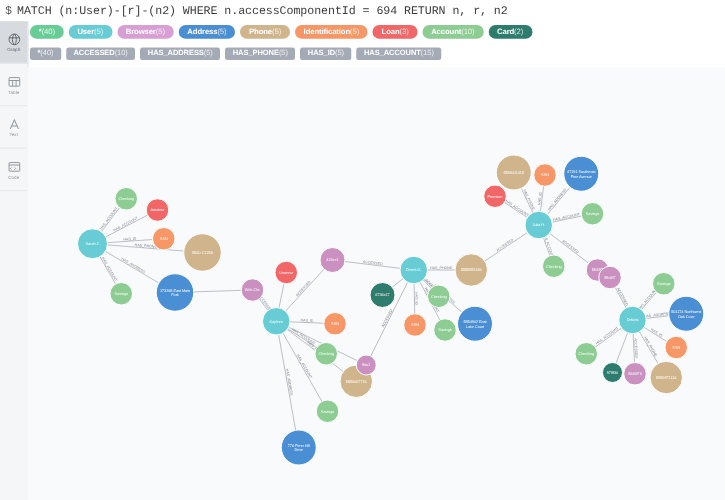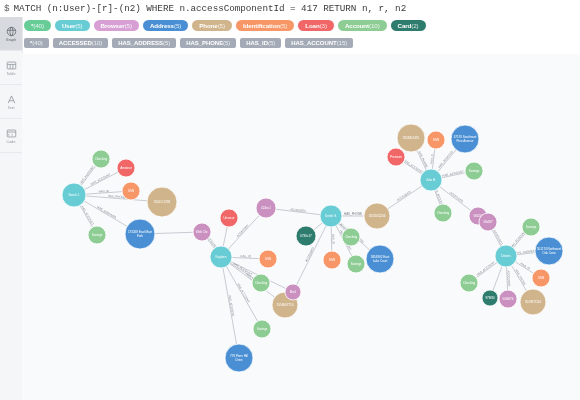--- a/index.html
+++ b/index.html
@@ -83,21 +83,21 @@
     font-size:3.1px;letter-spacing:-0.05px;
   }
 </style>
 </head>
 <body>
 
 <div class="app">
 
   <div class="querybar">
     <span class="qprompt">$</span>
-    <span class="qtext">MATCH (n:User)-[r]-(n2) WHERE n.accessComponentId = 417 RETURN n, r, n2</span>
+    <span class="qtext">MATCH (n:User)-[r]-(n2) WHERE n.accessComponentId = 694 RETURN n, r, n2</span>
   </div>
 
   <div class="legend">
     <div class="legend-row r1" id="nodeChips">
         <span class="chip" style="background: rgb(104, 204, 151);">
           <span>*</span>
           <span class="cnt">(40)</span>
         </span>
         <span class="chip" style="background: rgb(104, 204, 212);">
           <span>User</span>

